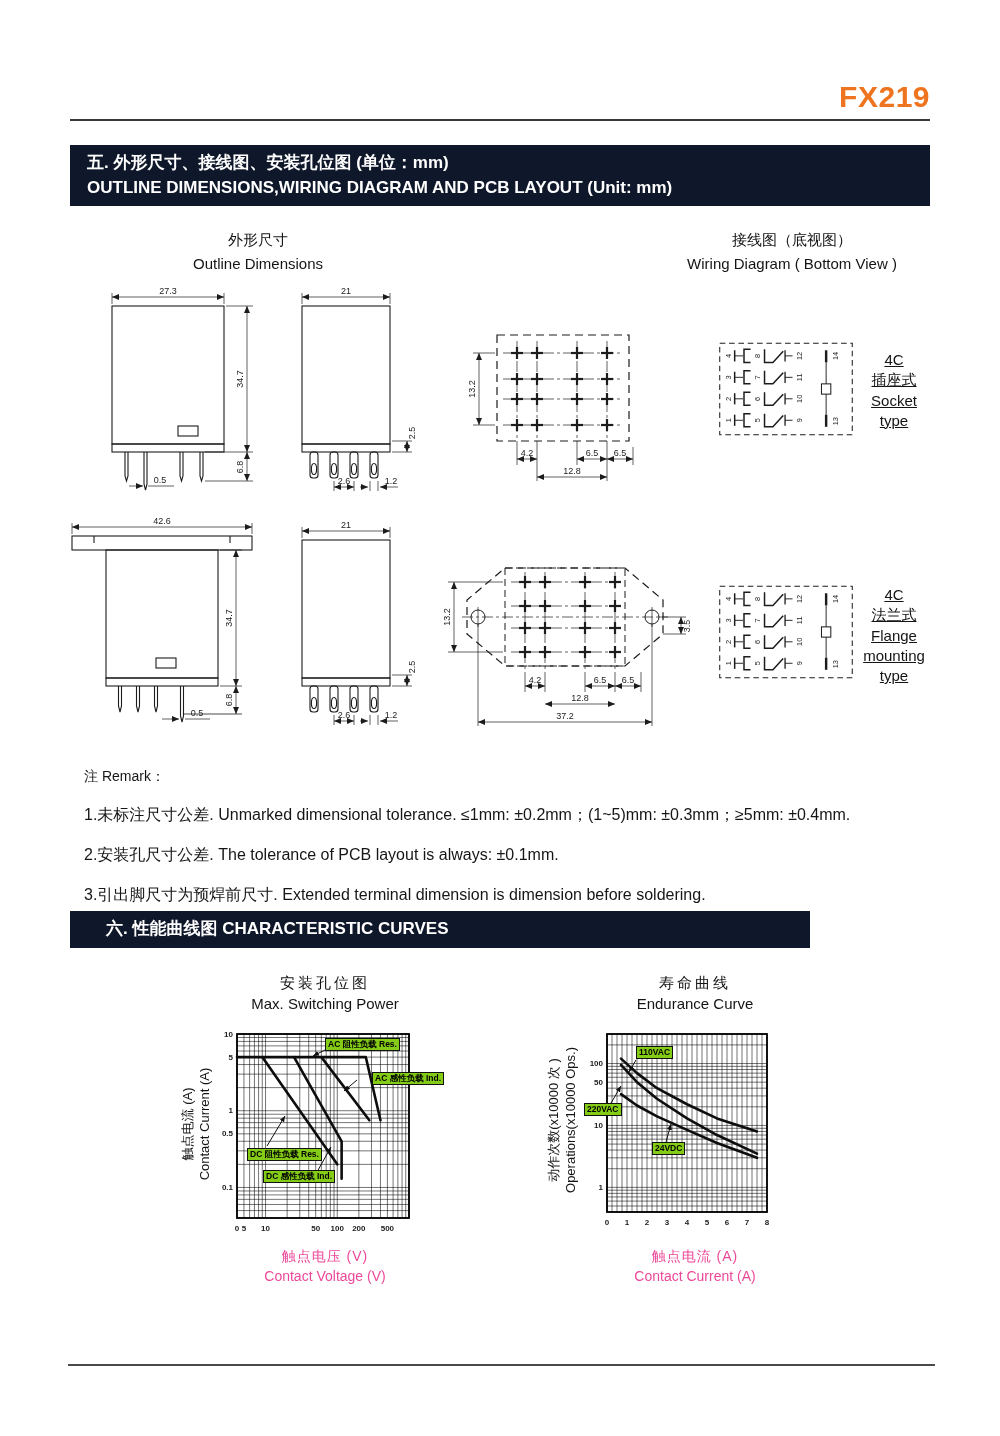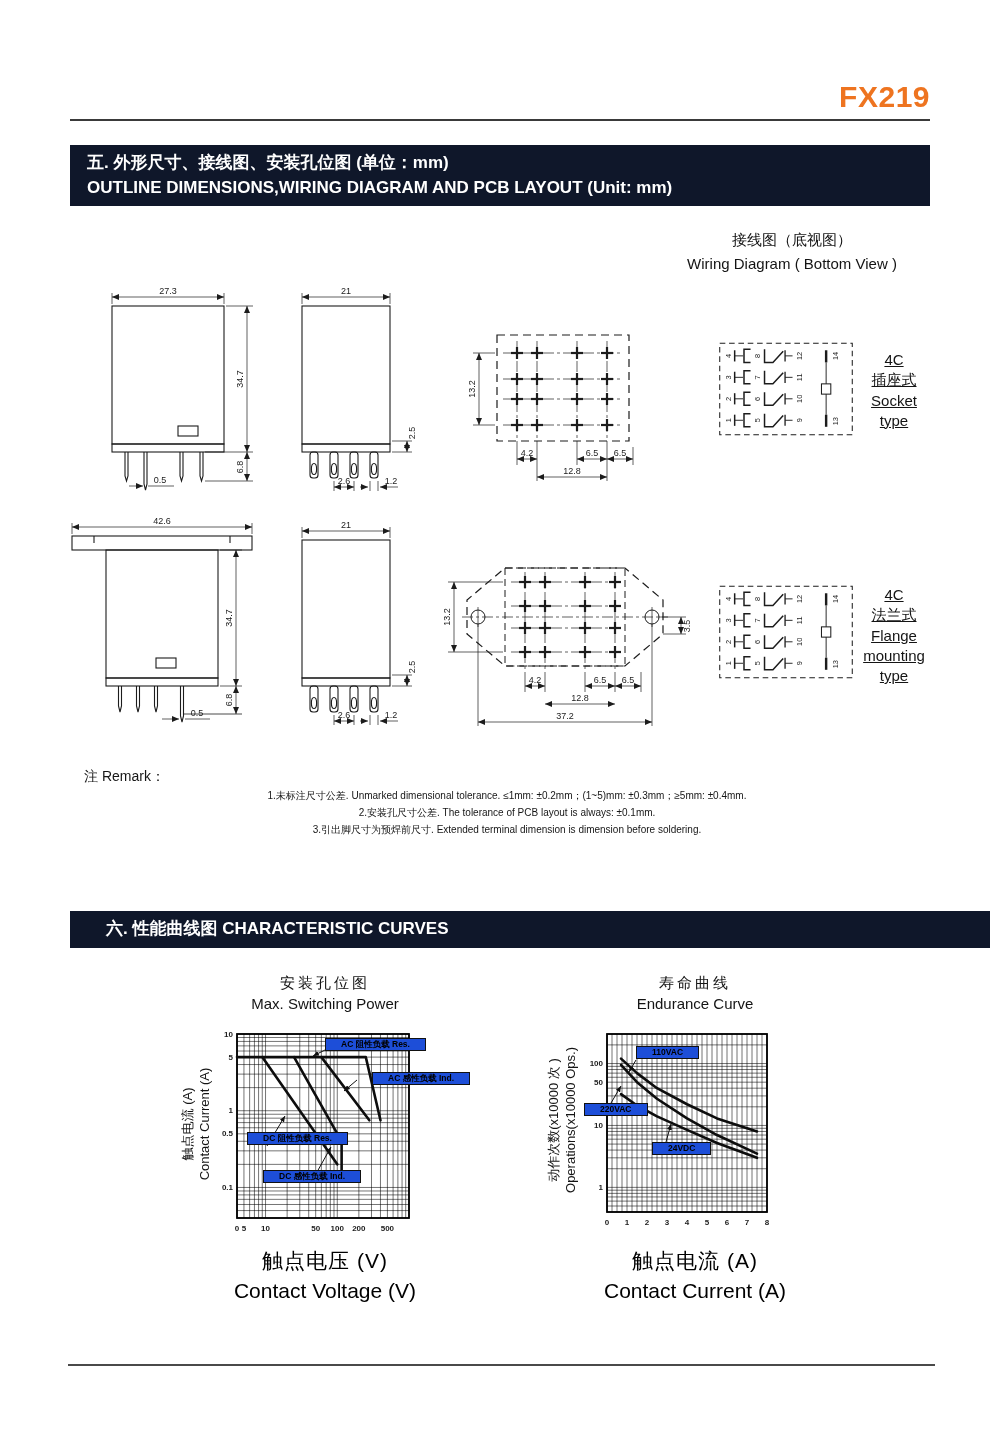--- a/index.html
+++ b/index.html
@@ -9,30 +9,30 @@
   .model{right:70px;top:80px;font-size:30px;font-weight:bold;color:#EE7420;letter-spacing:.5px;}
   .rule{background:#3a3a3a;height:2px;}
   .banner{background:#0f172a;color:#ffffff;font-weight:bold;font-size:17px;line-height:1.45;
           padding:6px 17px;box-sizing:border-box;}
   .colhead{text-align:center;font-size:15px;line-height:1.6;color:#141414;}
   svg{overflow:visible;display:block;}
   svg text{font-family:"Liberation Sans","DejaVu Sans",sans-serif;fill:#1c1c1c;}
   .dim{font-size:9px;}
   .typelabel{text-align:center;font-size:15px;line-height:1.35;color:#141414;text-decoration:underline;}
   .remark-title{font-size:14px;}
-  .remark-line{font-size:10px;margin-top:3px;text-align:center;}
+  .remark-line{font-size:16px;margin-top:19px;}
   .chart{width:300px;height:335px;}
   .chart-title{position:absolute;top:0;width:100%;text-align:center;font-size:15px;
                font-weight:500;line-height:1.4;color:#141414;}
-  .axis-x{position:absolute;top:274px;width:100%;text-align:center;font-size:21px;
-          font-weight:500;line-height:1.45;color:#000000;}
+  .axis-x{position:absolute;top:274px;width:100%;text-align:center;font-size:14px;
+          font-weight:500;line-height:1.45;color:#ec4899;}
   .axis-y{position:absolute;width:260px;height:34px;text-align:center;font-size:13px;
           font-weight:500;line-height:1.3;color:#141414;transform:rotate(-90deg);}
-  .curve-label{position:absolute;background:#1d4ed8;border:1px solid #111;color:#000;
-               font-size:8.5px;font-weight:bold;line-height:1.35;padding:0 15px;white-space:nowrap;}
+  .curve-label{position:absolute;background:#84cc16;border:1px solid #111;color:#000;
+               font-size:8.5px;font-weight:bold;line-height:1.35;padding:0 2px;white-space:nowrap;}
   .tick{font-size:8px;font-weight:bold;}
 </style>
 </head>
 <body>
 
 <div class="page">
 
   <svg width="0" height="0" style="position:absolute">
     <defs>
       <marker id="dimE" markerUnits="userSpaceOnUse" markerWidth="7" markerHeight="6" refX="7" refY="3" orient="auto">
@@ -48,20 +48,24 @@
   </svg>
 
   <div class="abs model">FX219</div>
   <div class="abs rule" style="left:70px;top:119px;width:860px;"></div>
 
   <div class="abs banner" style="left:70px;top:145px;width:860px;">
     <div>五. 外形尺寸、接线图、安装孔位图 (单位：mm)</div>
     <div>OUTLINE DIMENSIONS,WIRING DIAGRAM AND PCB LAYOUT (Unit: mm)</div>
   </div>
 
+  <div class="abs colhead" style="left:148px;top:228px;width:220px;">
+    <div>外形尺寸</div>
+    <div>Outline Dimensions</div>
+  </div>
   <div class="abs colhead" style="left:658px;top:228px;width:268px;">
     <div>接线图（底视图）</div>
     <div>Wiring Diagram  ( Bottom View )</div>
   </div>
 
   <svg class="abs" style="left:88px;top:286px" width="178" height="218" viewBox="0 0 178 218">
     <g stroke="#1c1c1c" fill="none" stroke-width="1.1">
       <rect x="24" y="20" width="112" height="138"></rect>
       <rect x="24" y="158" width="112" height="8"></rect>
       <rect x="90" y="140" width="20" height="10"></rect>
@@ -423,21 +427,21 @@
     <div>type</div>
   </div>
 
   <div class="abs" style="left:84px;top:768px;width:846px;">
     <div class="remark-title">注 Remark：</div>
     <div class="remark-line">1.未标注尺寸公差. Unmarked dimensional tolerance.  ≤1mm: ±0.2mm；(1~5)mm: ±0.3mm；≥5mm: ±0.4mm.</div>
     <div class="remark-line">2.安装孔尺寸公差. The tolerance  of PCB layout is always: ±0.1mm.</div>
     <div class="remark-line">3.引出脚尺寸为预焊前尺寸. Extended terminal dimension is dimension before soldering.</div>
   </div>
 
-  <div class="abs banner" style="left:70px;top:911px;width:920px;padding-left:36px;">
+  <div class="abs banner" style="left:70px;top:911px;width:740px;padding-left:36px;">
     <div>六. 性能曲线图 CHARACTERISTIC CURVES</div>
   </div>
 
   <div class="abs chart" style="left:175px;top:972px;">
     <div class="chart-title">
       <div style="letter-spacing:3px;">安装孔位图</div>
       <div>Max. Switching Power</div>
     </div>
     <div class="axis-y" style="left:-108px;top:135px;">
       <div>触点电流 (A)</div>
@@ -518,21 +522,21 @@
         <polyline points="89.08706743626604,27.098792714521185 136.62551570310154,111.26747152365253 136.62551570310154,148.72189542712005" fill="none" stroke="#0d0d0d" stroke-width="2.6" stroke-linejoin="round" stroke-linecap="round"></polyline>
         <g id="msp-anno" stroke="#111" stroke-width="1" fill="none">
         <line x1="120" y1="20" x2="108" y2="26" marker-end="url(#arr)"></line>
         <line x1="152" y1="50" x2="139" y2="61" marker-end="url(#arr)"></line>
         <line x1="62" y1="116" x2="80" y2="86" marker-end="url(#arr)"></line>
         <line x1="112" y1="142" x2="126" y2="117" marker-end="url(#arr)"></line>
       </g>
       </svg>
     <div class="curve-label" style="left:150px;top:66px;">AC 阻性负载 Res.</div>
     <div class="curve-label" style="left:187px;top:100px;margin-left:10px;">AC 感性负载 Ind.</div>
-    <div class="curve-label" style="left:72px;top:160px;">DC 阻性负载 Res.</div>
+    <div class="curve-label" style="left:72px;top:176px;">DC 阻性负载 Res.</div>
     <div class="curve-label" style="left:88px;top:198px;">DC 感性负载 Ind.</div>
     <div class="axis-x">
       <div style="letter-spacing:1px;">触点电压 (V)</div>
       <div>Contact Voltage (V)</div>
     </div>
   </div>
 
   <div class="abs chart" style="left:540px;top:972px;width:310px;">
     <div class="chart-title">
       <div style="letter-spacing:3px;">寿命曲线</div>

